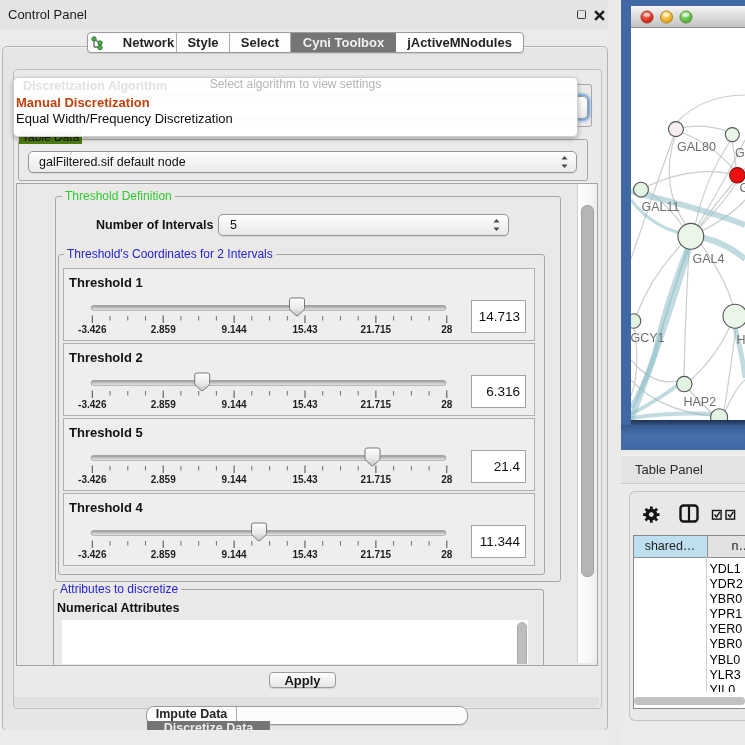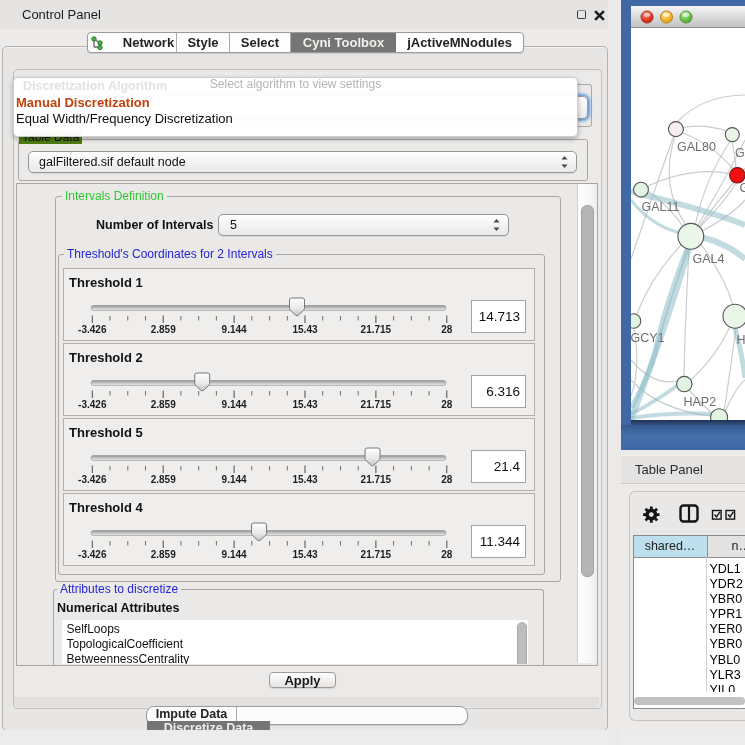--- a/index.html
+++ b/index.html
@@ -19,21 +19,21 @@
         background:#efeeed;border:1px solid #b2b0ae;}
   .trow .tl{position:absolute;left:5px;top:6px;font-size:13px;font-weight:bold;color:#111;}
   .tfield{position:absolute;left:407px;top:31px;width:48px;height:21px;
           background:#fff;border:1px solid #a3a3a3;font-size:13.5px;color:#111;
           text-align:right;padding:5px 5px 5px 0;line-height:21px;}
 </style>
 </head>
 <body>
 
 <div class="ab" style="left:0;top:0;width:621px;height:29px;background:#e5e4e2;"></div>
-<div class="ab" style="left:22px;top:0;height:29px;line-height:29px;font-size:13px;color:#1b1b1b;">Control Panel</div>
+<div class="ab" style="left:8px;top:0;height:29px;line-height:29px;font-size:13px;color:#1b1b1b;">Control Panel</div>
 <div class="ab" style="left:577px;top:10px;width:7px;height:7px;border:1.6px solid #3a3a3a;border-top-color:#8a8a8a;border-radius:2px;"></div>
 <svg class="ab" style="left:593px;top:9px;" width="13" height="13" viewBox="0 0 13 13">
     <path d="M1.2,3 L3,1.2 L6.5,4.7 L10,1.2 L11.8,3 L8.3,6.5 L11.8,10 L10,11.8 L6.5,8.3 L3,11.8 L1.2,10 L4.7,6.5 Z" fill="#1d1d1d"></path>
   </svg>
 
 <div class="ab" style="left:2px;top:46px;width:604px;height:683px;background:#e7e6e5;border:1px solid #b5b3b1;border-radius:5px;box-shadow:inset 0 1px 0 #f2f1f0;"></div>
 
 <div class="ab" style="left:87px;top:32px;width:435px;height:19px;border:1px solid #9b9b9b;border-radius:4px;background:#fdfdfd;display:flex;font-size:13px;font-weight:bold;color:#232323;box-shadow:0 1px 1px rgba(0,0,0,0.12);">
   <div style="width:88px;border-right:1px solid #ababab;display:flex;align-items:center;justify-content:center;gap:20px;">
     <svg width="13" height="14" viewBox="0 0 13 14">
@@ -68,21 +68,21 @@
       </svg>
     </span>
 </div>
 
 <div class="ab" style="left:16px;top:183px;width:580px;height:481px;background:#eae9e8;border:1px solid #a8a6a4;"></div>
 
 <div class="ab" style="left:577px;top:184px;width:19px;height:479px;background:linear-gradient(90deg,#ffffff,#f7f7f7 60%,#ededed);border-left:1px solid #d0d0d0;"></div>
 <div class="ab" style="left:581px;top:205px;width:11px;height:370px;background:#b5b5b5;border:1px solid #a2a2a2;border-radius:6px;"></div>
 
 <div class="gb" style="left:55px;top:196px;width:504px;height:384px;"></div>
-<div class="gtitle" style="left:62px;top:190px;background:#eae9e8;color:#2ecb2e;">Intervals Definition</div>
+<div class="gtitle" style="left:62px;top:190px;background:#eae9e8;color:#2ecb2e;">Threshold Definition</div>
 <div class="ab" style="left:96px;top:218px;font-size:12.5px;font-weight:bold;color:#111;">Number of Intervals</div>
 <div class="combo" style="left:218px;top:214px;width:289px;height:20px;">
   <span style="position:absolute;left:11px;top:0;line-height:21px;font-size:12.5px;color:#111;">5</span>
   <span class="ar">
       <svg width="9" height="14" viewBox="0 0 9 14">
         <path d="M4.5,1 L7.6,4.6 L1.4,4.6 Z" fill="#4a4a4a"></path>
         <path d="M4.5,13 L7.6,9.4 L1.4,9.4 Z" fill="#4a4a4a"></path>
       </svg>
     </span>
 </div>
@@ -276,21 +276,20 @@
       <text x="382.8" y="63.5" text-anchor="middle" font-size="10" font-weight="bold" fill="#1d1d1d">28</text>
     <path transform="translate(195.0,39)" d="M-5.5,-10 h11 a2,2 0 0 1 2,2 v8.5 a2,2 0 0 1 -0.6,1.4 l-5.6,5.4 a1.9,1.9 0 0 1 -2.6,0 l-5.6,-5.4 a2,2 0 0 1 -0.6,-1.4 v-8.5 a2,2 0 0 1 2,-2 z" fill="url(#th3)" stroke="#787878" stroke-width="1"></path>
   </svg>
   <div class="tfield">11.344</div>
 </div>
 
 <div class="ab" style="left:53px;top:589px;width:489px;height:75px;border:1px solid #a9a7a5;border-bottom:none;border-radius:3px 3px 0 0;"></div>
 <div class="gtitle" style="left:57px;top:583px;background:#eae9e8;color:#2424d2;">Attributes to discretize</div>
 <div class="ab" style="left:57px;top:601px;font-size:12.5px;font-weight:bold;color:#111;">Numerical Attributes</div>
 <div class="ab" style="left:62px;top:620px;width:466px;height:44px;background:#ffffff;overflow:hidden;">
-  <div style="position:absolute;left:4.5px;top:2px;font-size:12px;color:#111;line-height:15px;">SelfLoops<br>TopologicalCoefficient<br>BetweennessCentrality</div>
   <div style="position:absolute;right:1.5px;top:2px;width:8px;height:44px;background:#bdbdbd;border:1px solid #ababab;border-radius:5px;"></div>
 </div>
 
 <div class="ab" style="left:269px;top:672px;width:65px;height:14px;border:1px solid #9e9c9a;border-radius:4px;background:linear-gradient(#ffffff,#f2f1f0 50%,#e6e5e4);text-align:center;font-size:13px;font-weight:600;color:#1a1a1a;line-height:15px;box-shadow:0 1px 1px rgba(0,0,0,0.1);">Apply</div>
 
 <div class="ab" style="left:146px;top:706px;width:320px;height:17px;border:1px solid #9b9b9b;border-radius:8px;background:#fcfcfc;display:flex;font-size:12.5px;font-weight:bold;color:#232323;box-shadow:0 1px 1px rgba(0,0,0,0.12);flex-direction:column;">
   <div style="width:89px;border-right:1px solid #ababab;display:flex;align-items:center;justify-content:center;">Impute Data</div>
   <div style="width:123px;background:#767573;color:#eeedec;display:flex;align-items:center;justify-content:center;">Discretize Data</div>
   <div style="flex:1;display:flex;align-items:center;justify-content:center;">Infer Network</div>
 </div>

